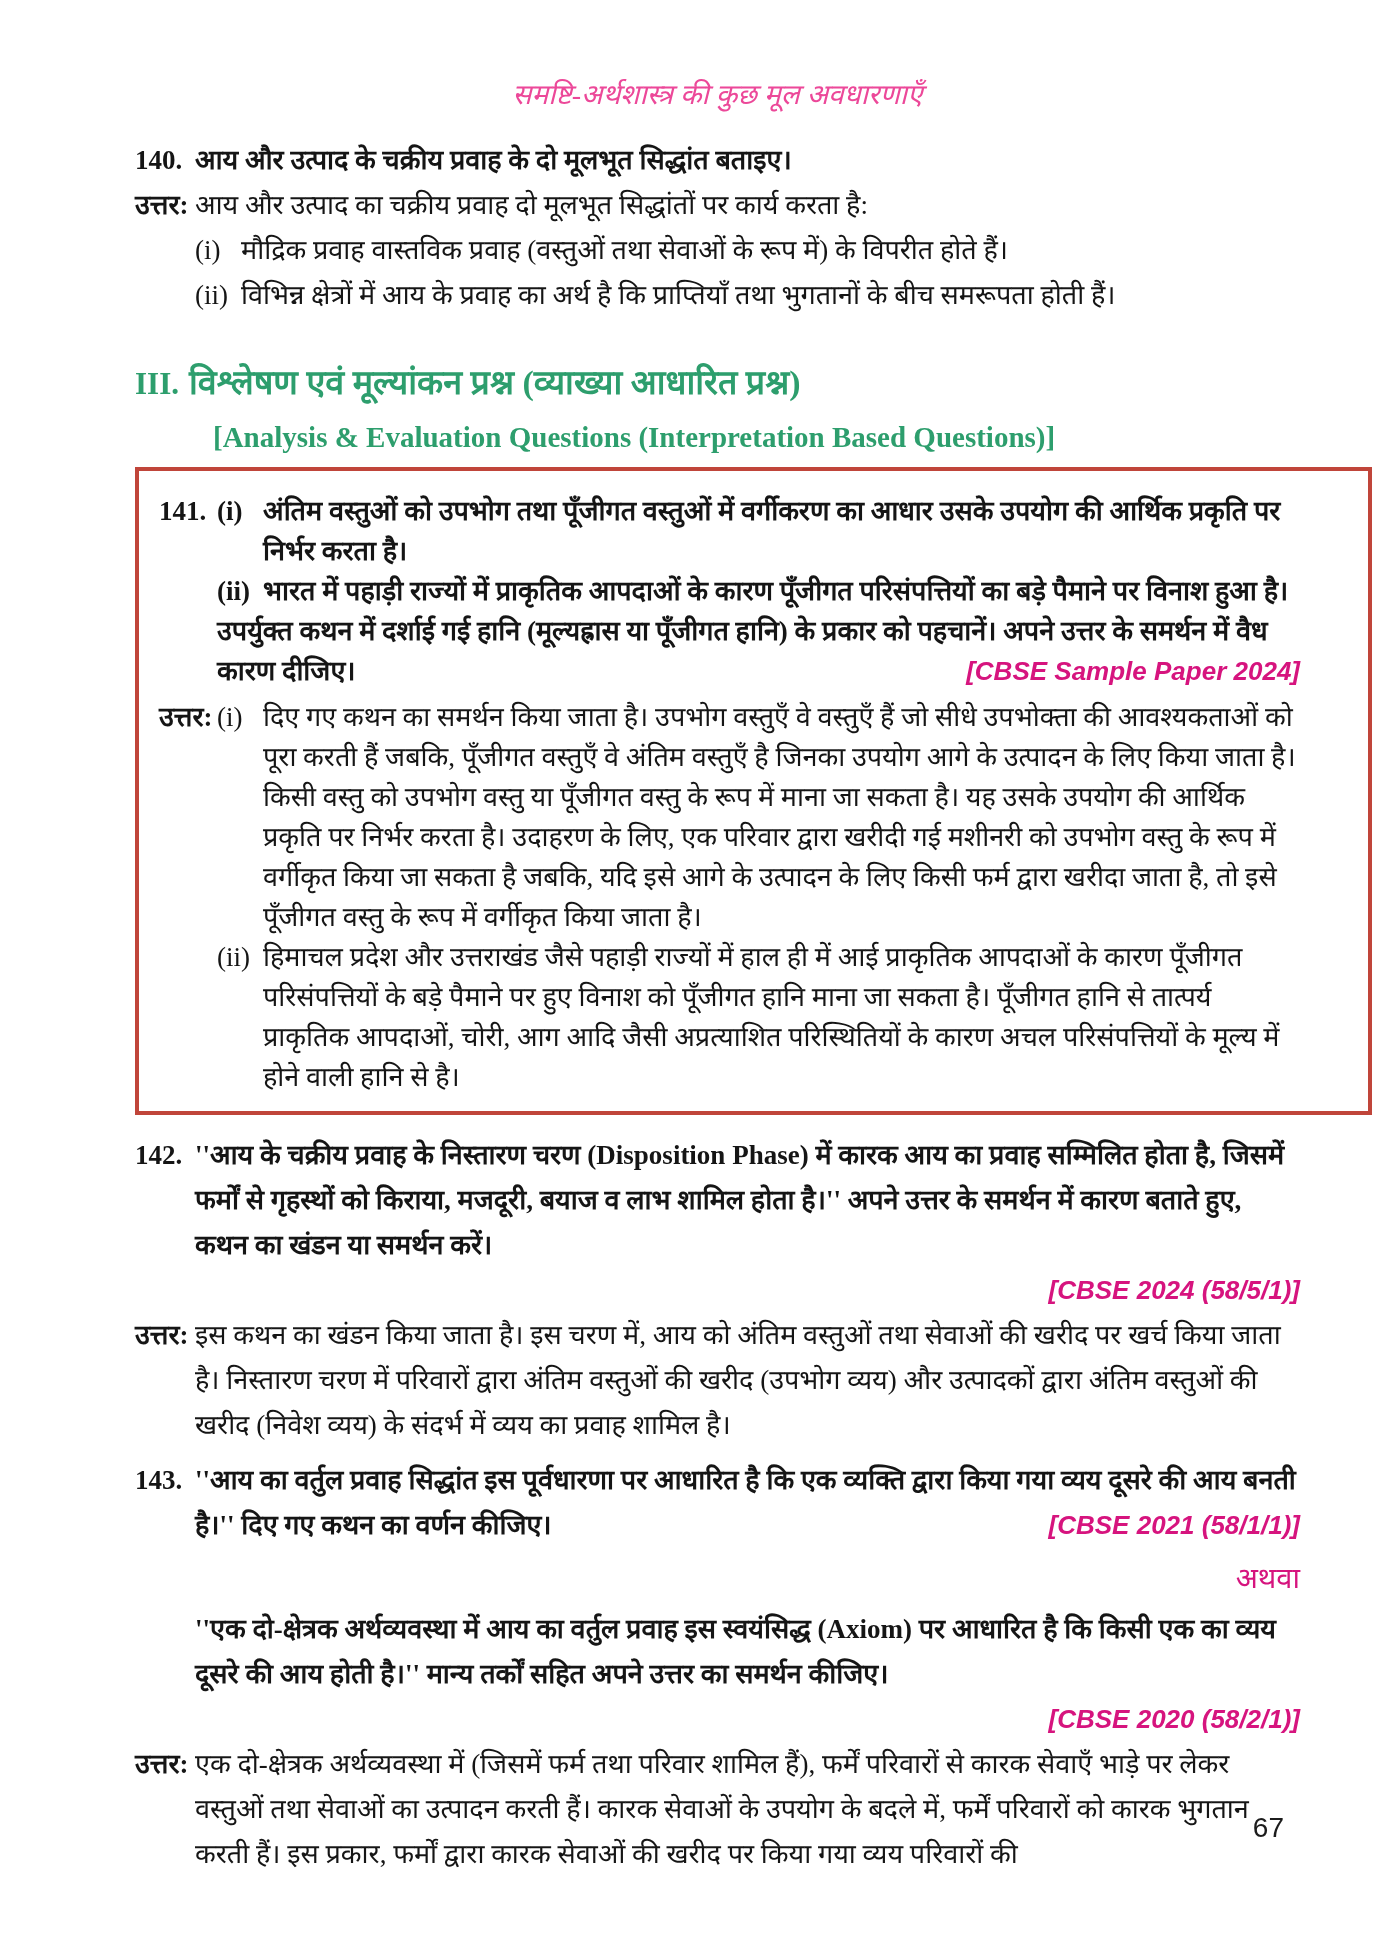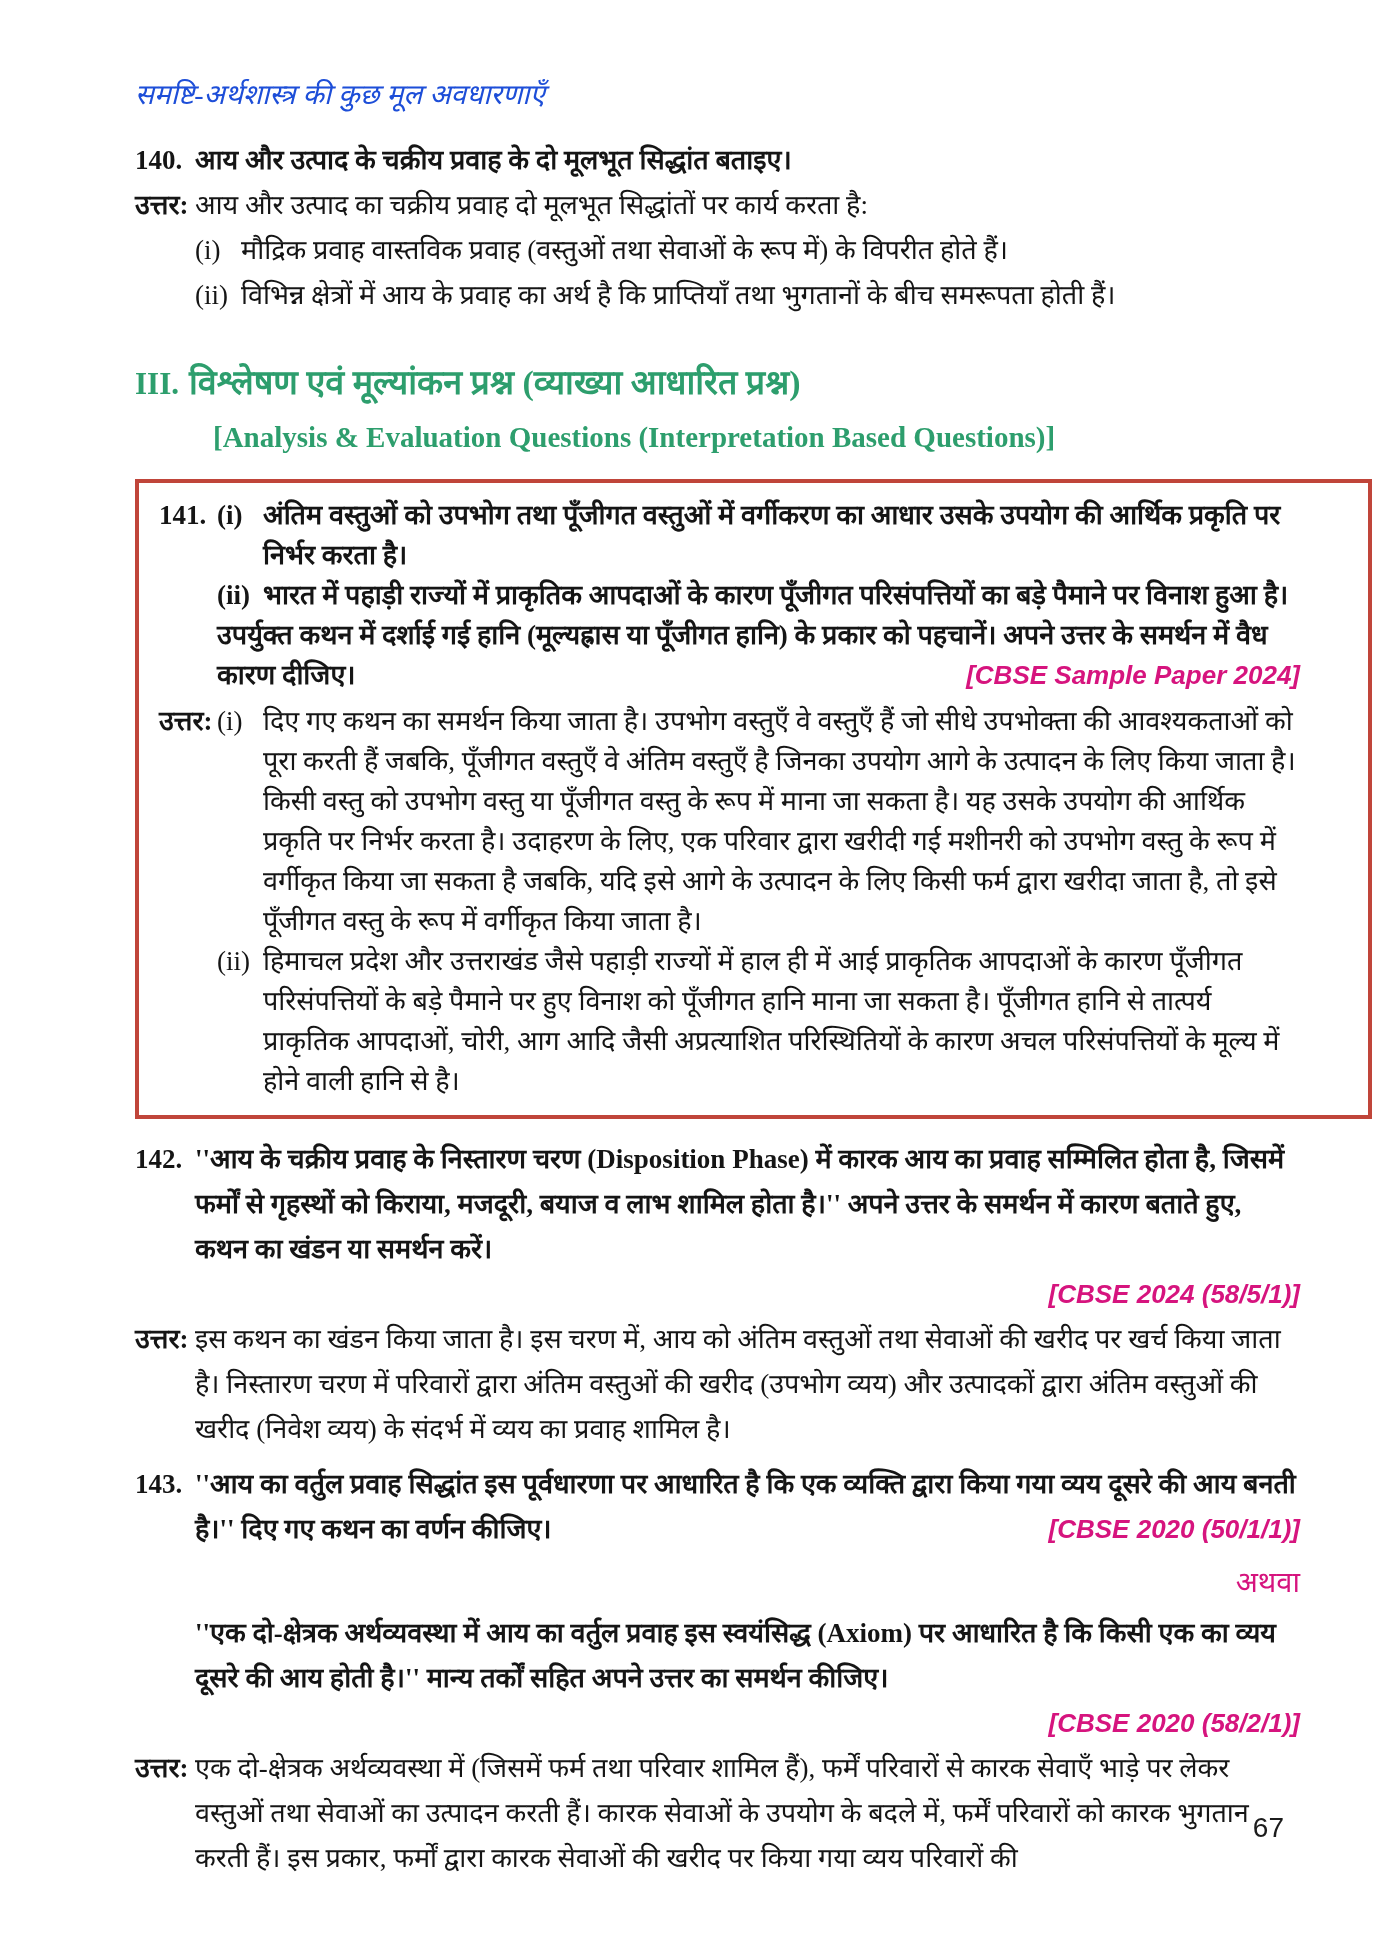--- a/index.html
+++ b/index.html
@@ -10,25 +10,25 @@
     overflow:hidden;
     font-family:"Liberation Serif","DejaVu Serif",serif;
     color:#151515;
     box-sizing:border-box;
   }
   .content {
     box-sizing:border-box;
     padding:78px 100px 0 135px;
   }
   .running-head {
-    text-align:left;
+    text-align:center;
     font-style:italic;
     font-size:28px;
     line-height:34px;
-    color:#1d4ed8;
+    color:#ec4899;
   }
   
   .qa { font-size:27px; line-height:45px; }
   .row { display:flex; }
   .lbl { width:60px; flex-shrink:0; font-weight:bold; }
   .mark { width:46px; flex-shrink:0; }
   .body { flex:1; min-width:0; }
   .bold { font-weight:bold; }
   .sub-indent { margin-left:60px; }
 
@@ -46,23 +46,23 @@
     color:#2d9e6d;
     font-weight:bold;
     font-size:29px;
     line-height:44px;
     padding-left:78px;
   }
 
   .qbox {
     box-sizing:border-box;
     border:4px solid #c0453a;
-    margin:20px 0 18px 0;
+    margin:8px 0 18px 0;
     margin-right:-72px;
-    padding:12px 68px 14px 20px;
+    padding:20px 68px 14px 20px;
     font-size:27px;
     line-height:40px;
   }
   .qbox .lbl { width:58px; }
   .qbox .statement { margin-left:58px; }
   .gap-sm { height:6px; }
 
   .cite {
     color:#d6147e;
     font-family:"Liberation Sans","DejaVu Sans",sans-serif;
@@ -168,21 +168,21 @@
         <div class="body">इस कथन का खंडन किया जाता है।  इस चरण में, आय को अंतिम वस्तुओं तथा सेवाओं की खरीद पर खर्च किया जाता है। निस्तारण चरण में परिवारों द्वारा अंतिम वस्तुओं की खरीद (उपभोग व्यय) और उत्पादकों द्वारा अंतिम वस्तुओं की खरीद (निवेश व्यय) के संदर्भ में व्यय का प्रवाह शामिल है।</div>
       </div>
     </div>
 
     <div class="qa q-block">
       <div class="row">
         <div class="lbl">143.</div>
         <div class="body bold">''आय का वर्तुल प्रवाह सिद्धांत इस पूर्वधारणा पर आधारित है कि एक व्यक्ति द्वारा किया गया व्यय दूसरे की आय बनती है।'' दिए गए कथन का वर्णन कीजिए।</div>
       </div>
       <div class="cite-pullup outside">
-        <span class="cite">[CBSE 2020 (50/1/1)]</span>
+        <span class="cite">[CBSE 2021 (58/1/1)]</span>
       </div>
       <div class="or-divider">अथवा</div>
       <div class="row">
         <div class="lbl"></div>
         <div class="body bold">''एक दो-क्षेत्रक अर्थव्यवस्था में आय का वर्तुल प्रवाह इस स्वयंसिद्ध (Axiom) पर आधारित है कि किसी एक का व्यय दूसरे की आय होती है।'' मान्य तर्कों सहित अपने उत्तर का समर्थन कीजिए।</div>
       </div>
       <div class="cite-line">
         <span class="cite">[CBSE 2020 (58/2/1)]</span>
       </div>
       <div class="row">

